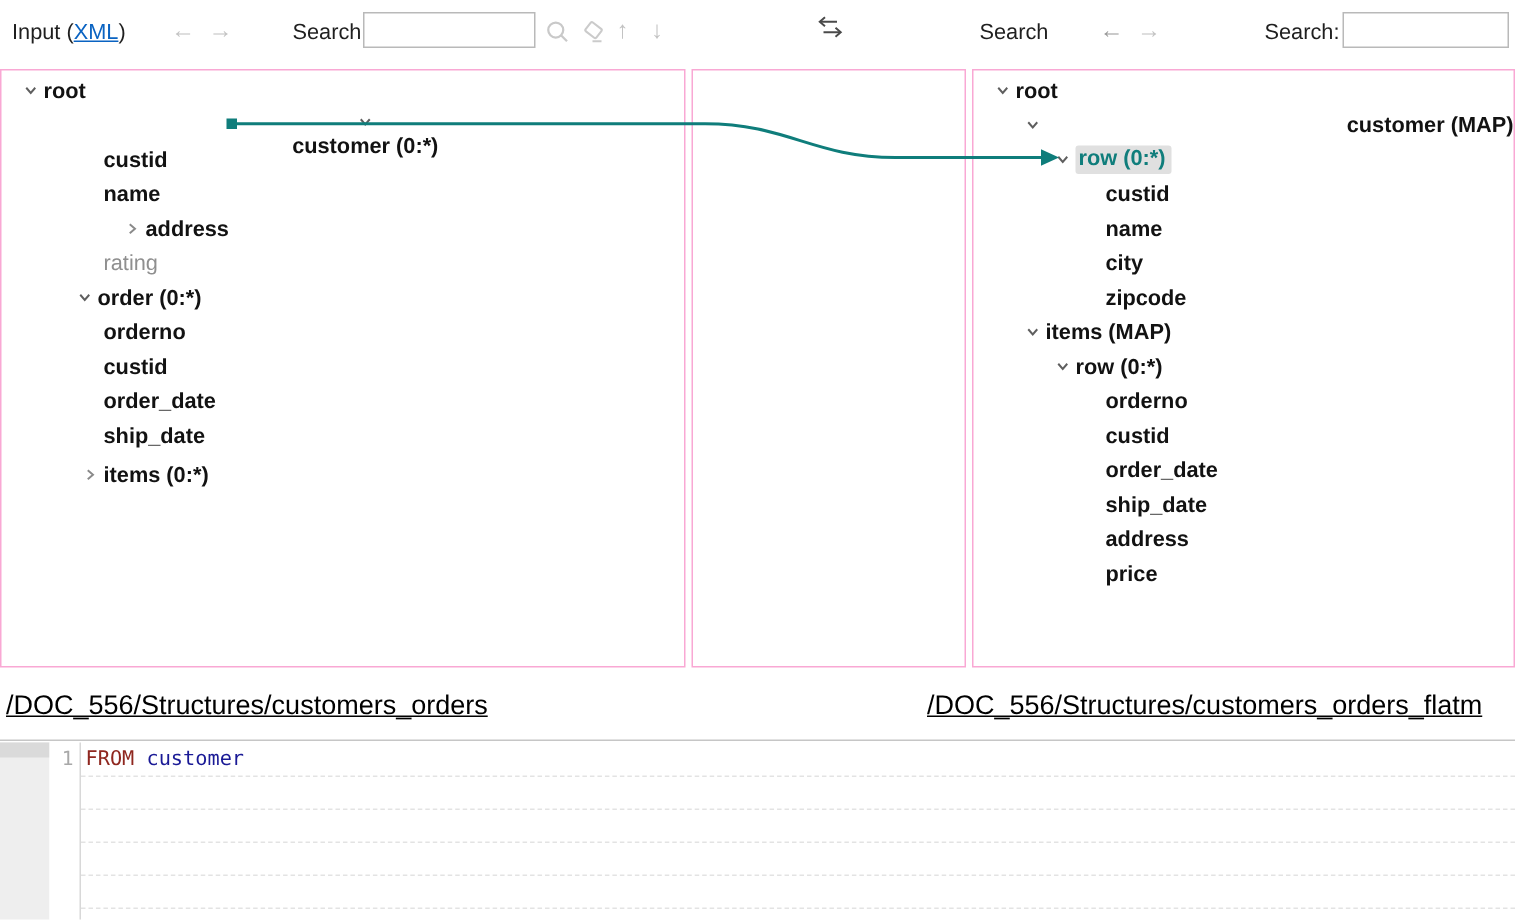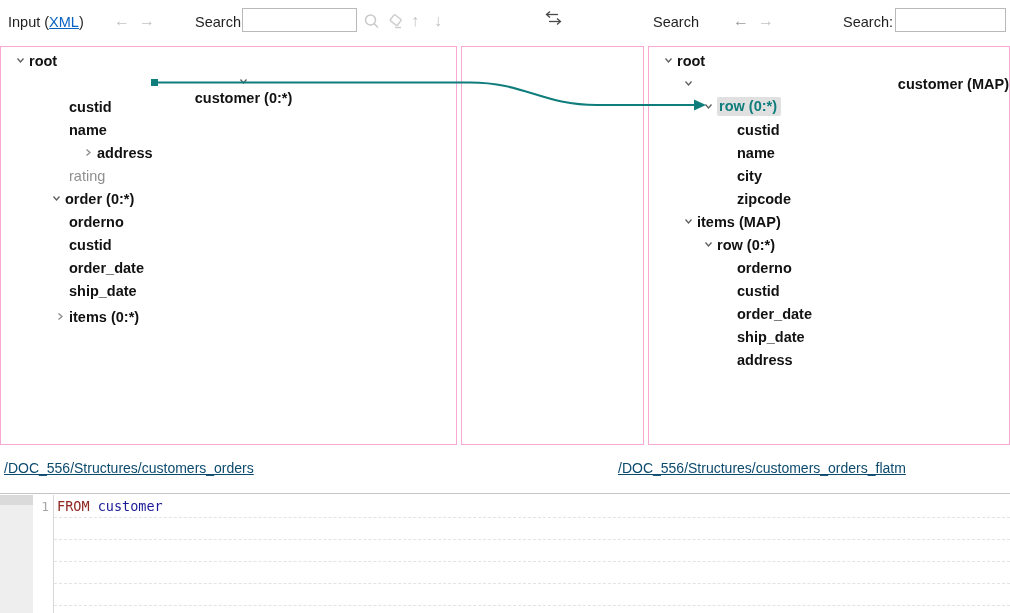--- a/index.html
+++ b/index.html
@@ -27,21 +27,21 @@
   .chev { width:18px; height:18px; flex:none; display:flex; align-items:center; justify-content:center; }
   .lbl { font-size:14.5px; white-space:nowrap; }
   .lbl.bold { font-weight:700; color:#121212; }
   .lbl.muted { font-weight:400; color:#8f8f8f; }
   .lbl.selected { font-weight:700; color:#0f7d7b; background:#e0e0e0; padding:1px 4px 2px 2px; border-radius:2px; }
 
   
   .overlay { position:absolute; top:0; left:0; width:1010px; height:613px; pointer-events:none; }
 
   
-  .src-link { position:absolute; font-size:14px; color:#0c4a6e; text-decoration:underline; cursor:pointer; white-space:nowrap; }
+  .src-link { position:absolute; font-size:18px; color:#000000; text-decoration:underline; cursor:pointer; white-space:nowrap; }
 
   
   .editor { position:absolute; top:493px; left:0; width:1010px; height:120px; background:#fff; border-top:1px solid #c6c6c6; }
   .scroll-strip { position:absolute; top:1px; left:0; width:33px; height:119px; background:#eeeeee; }
   .scroll-thumb { position:absolute; top:0; left:0; width:33px; height:10px; background:#dadada; }
   .gutter { position:absolute; top:1px; left:33px; width:19px; height:119px; background:#fff; text-align:right;
             font-family:"DejaVu Sans Mono", monospace; font-size:13px; color:#a8a8a8; line-height:23px; padding-right:3px; }
   .gutter-sep { position:absolute; top:1px; left:53px; width:1px; height:119px; background:#d8d8d8; }
   .code-area { position:absolute; top:1px; left:54px; width:956px; height:119px; }
   .code-line { height:23px; line-height:23px; font-family:"DejaVu Sans Mono", monospace; font-size:13.5px;
@@ -237,20 +237,24 @@
           <span class="lbl bold">order_date</span>
         </div>
         <div class="tree-row" style="padding-left: 70px;">
           <span class="chev"></span>
           <span class="lbl bold">ship_date</span>
         </div>
         <div class="tree-row" style="padding-left: 70px;">
           <span class="chev"></span>
           <span class="lbl bold">address</span>
         </div>
+        <div class="tree-row" style="padding-left: 70px;">
+          <span class="chev"></span>
+          <span class="lbl bold">price</span>
+        </div>
       </div>
   </div>
 
   <svg class="overlay">
     <g>
       <rect x="151" y="79" width="7" height="7" fill="#0f7d7b"></rect>
       <path d="M158 82.5 H470 C525 82.5 542 105 597 105 H694" fill="none" stroke="#0f7d7b" stroke-width="2"></path>
       <polygon points="694,99.5 706,105 694,110.5" fill="#0f7d7b"></polygon>
     </g>
   </svg>

